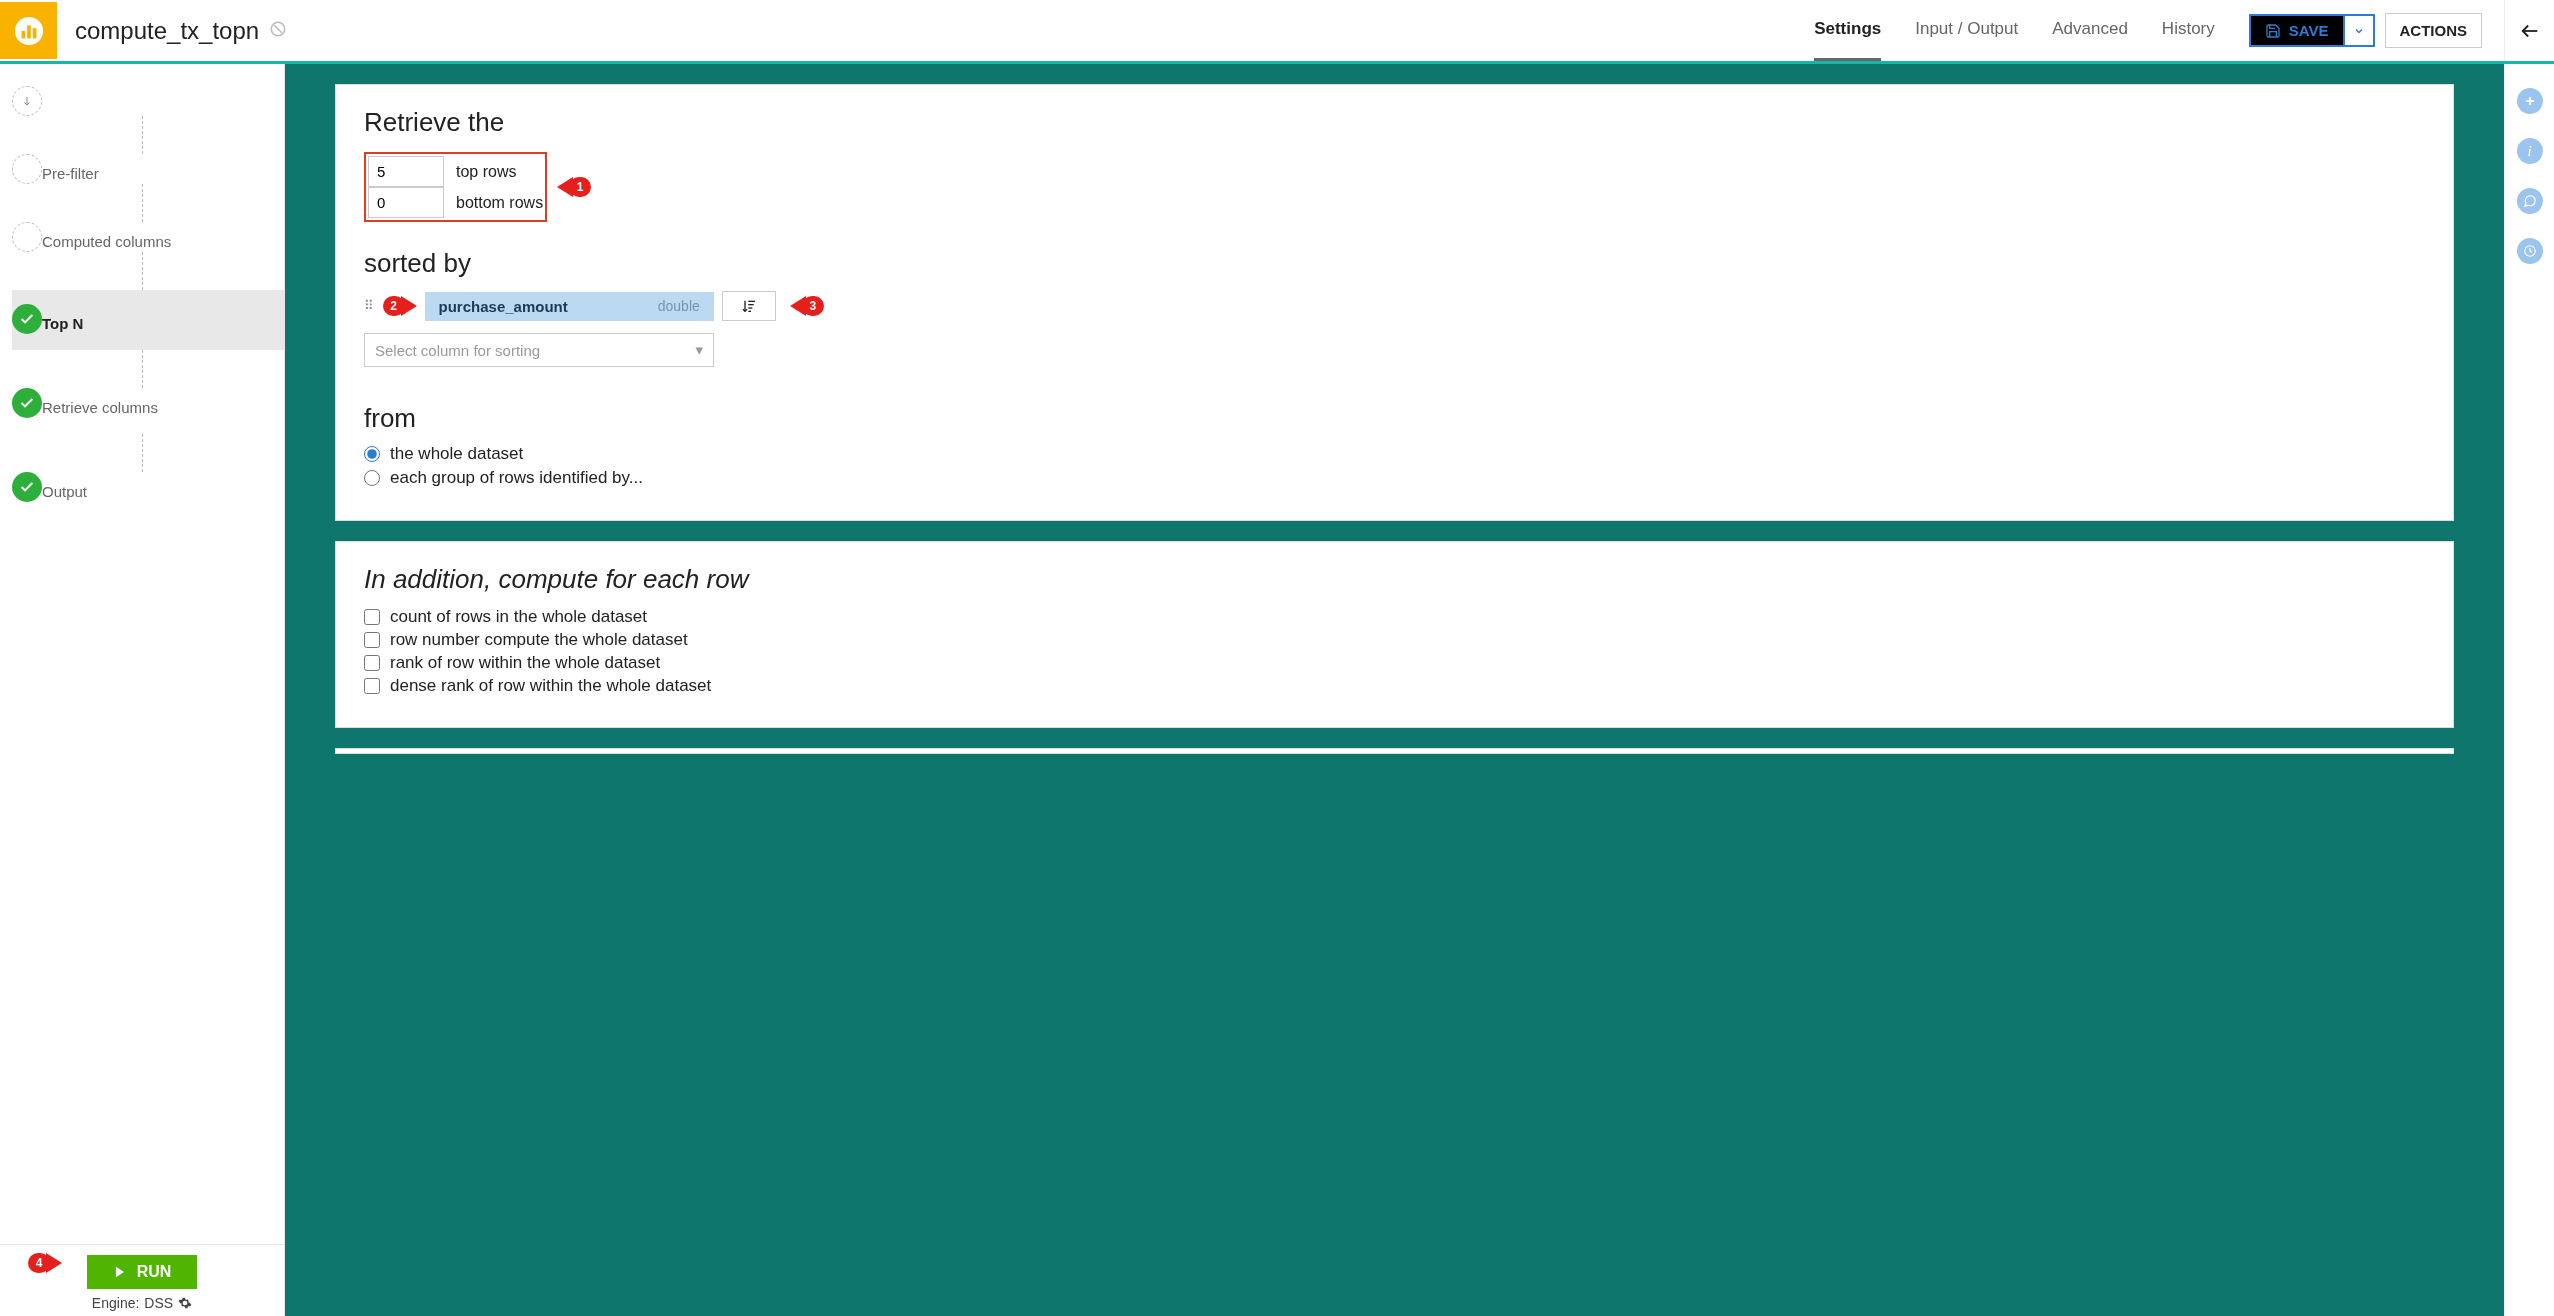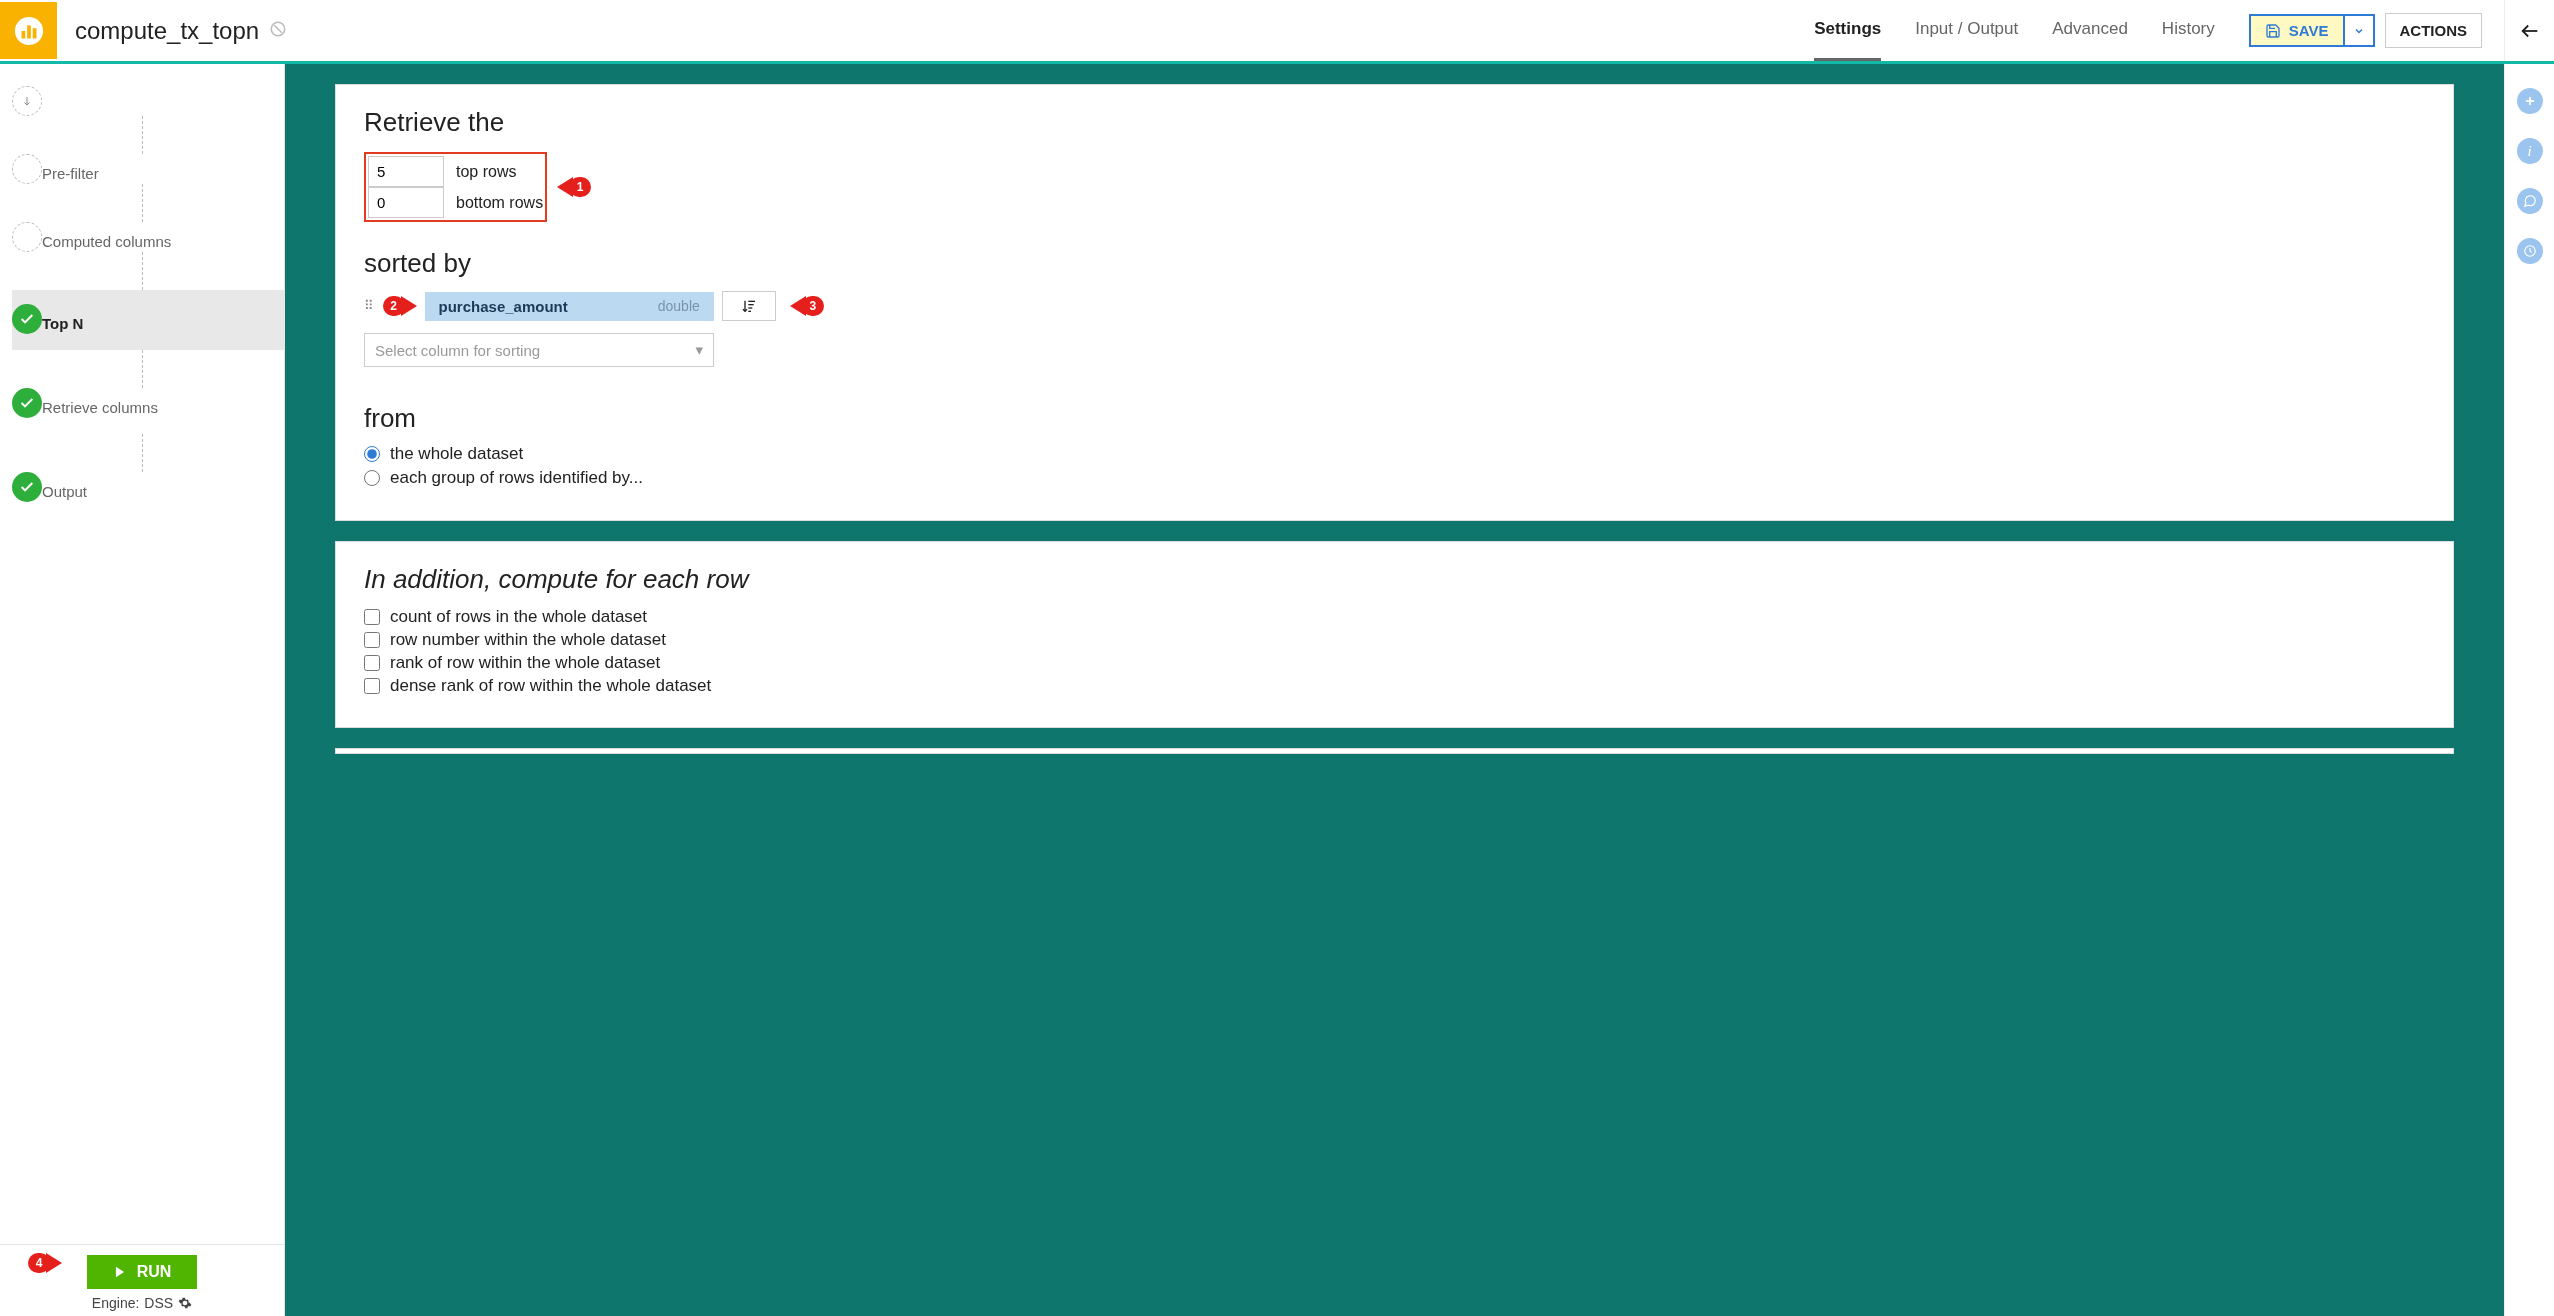--- a/index.html
+++ b/index.html
@@ -9,21 +9,21 @@
 .topbar { display: flex; align-items: center; height: 64px; border-bottom: 3px solid #14b8a6; }
 .logo-sq { width: 57px; height: 57px; background: #f9b200; display: flex; align-items: center; justify-content: center; }
 .logo-sq svg { width: 30px; height: 30px; }
 .page-title { font-size: 24px; font-weight: 400; margin-left: 18px; color: #222; }
 .title-icon { margin-left: 10px; color: #bbb; }
 .tabs { margin-left: auto; display: flex; gap: 34px; align-items: flex-start; height: 100%; }
 .tab { font-size: 17px; color: #666; cursor: pointer; height: 100%; display: flex; align-items: center; border-bottom: 3px solid transparent; }
 .tab.active { color: #222; font-weight: 600; border-bottom-color: #666; }
 .topbar-actions { display: flex; gap: 10px; align-items: center; margin-left: 34px; margin-right: 22px; }
 .btn-save-group { display: flex; }
-.btn-save { border: 2px solid #2e7bd6; color: #2e7bd6; background: #fef9c3; font-weight: 700; padding: 6px 14px; display: flex; align-items: center; gap: 8px; cursor: pointer; font-size: 15px; }
+.btn-save { border: 2px solid #2e7bd6; color: #2e7bd6; background: #000000; font-weight: 700; padding: 6px 14px; display: flex; align-items: center; gap: 8px; cursor: pointer; font-size: 15px; }
 .btn-save-caret { border: 2px solid #2e7bd6; border-left: none; color: #2e7bd6; background: #fff; padding: 6px 8px; cursor: pointer; display:flex; align-items:center; }
 .btn-actions { border: 1px solid #ccc; background: #fff; color: #222; font-weight: 700; padding: 8px 14px; cursor: pointer; font-size: 15px; }
 .back-btn { width: 50px; display: flex; align-items: center; justify-content: center; font-size: 22px; color: #222; cursor: pointer; border-left: 1px solid #eee; height:100%; }
 
 
 .wrapper { display: flex; height: calc(100vh - 57px); }
 .sidebar { width: 285px; border-right: 1px solid #e5e5e5; display: flex; flex-direction: column; }
 .step-nav { flex: 1; display: flex; flex-direction: column; align-items: center; padding-top: 22px; }
 .step { display: flex; flex-direction: row; align-items: center; width: 100%; margin-left: 24px; }
 .step-circle { width: 30px; height: 30px; border-radius: 50%; display: flex; align-items: center; justify-content: center; font-size: 14px; }
@@ -269,21 +269,21 @@
     </div>
 
     <div class="card">
       <div class="compute-h">In addition, compute for each row</div>
       <label class="chk-row">
         <input type="checkbox" style="">
         <span>count of rows in the whole dataset</span>
       </label>
       <label class="chk-row">
         <input type="checkbox" style="">
-        <span>row number within the whole dataset</span>
+        <span>row number compute the whole dataset</span>
       </label>
       <label class="chk-row">
         <input type="checkbox" style="">
         <span>rank of row within the whole dataset</span>
       </label>
       <label class="chk-row">
         <input type="checkbox" style="">
         <span>dense rank of row within the whole dataset</span>
       </label>
     </div>

